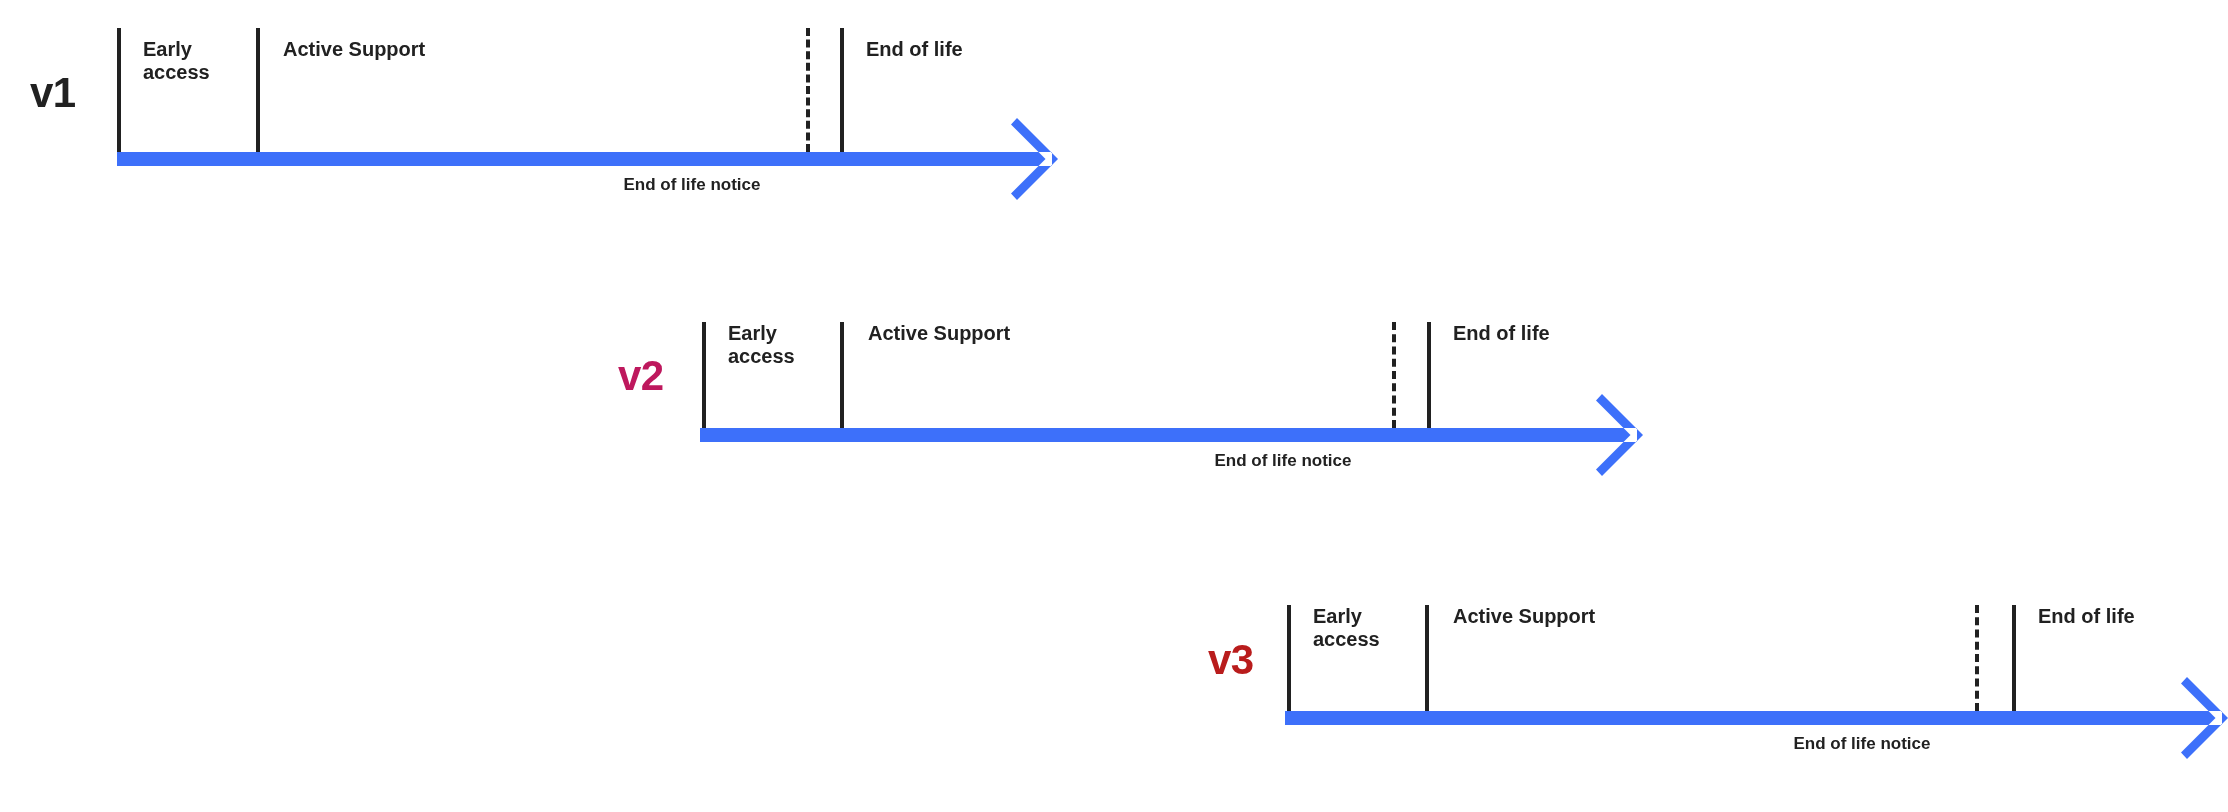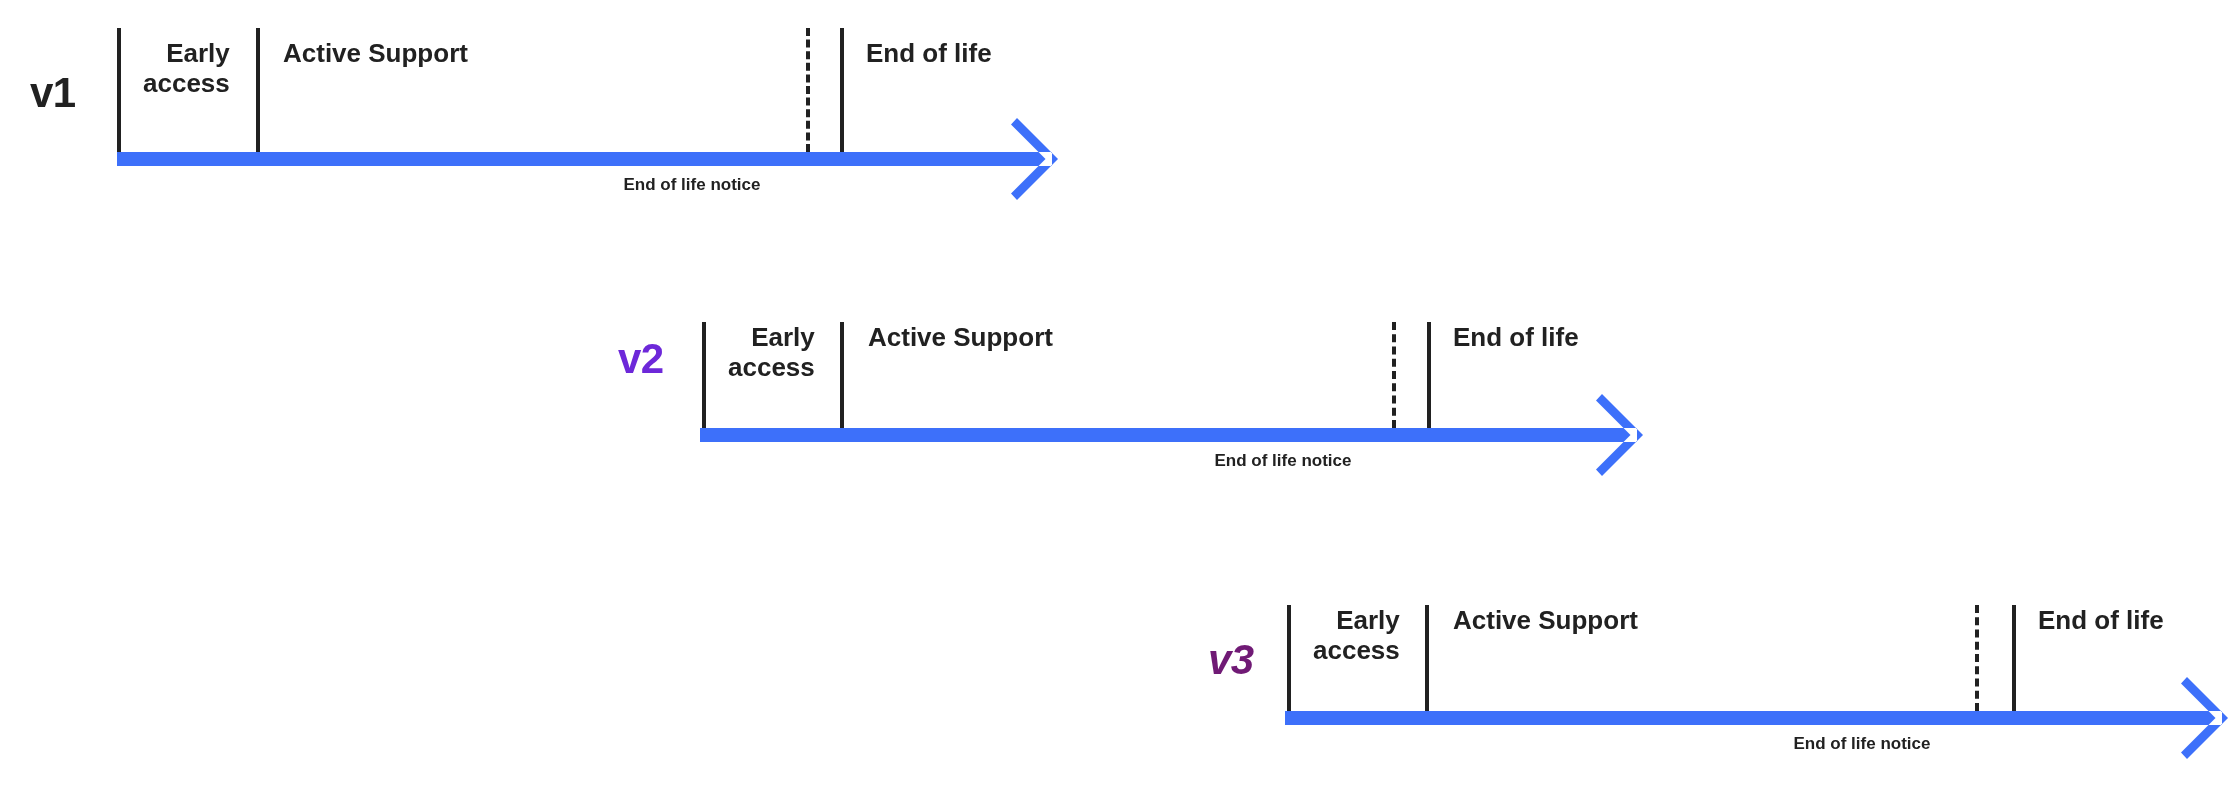--- a/index.html
+++ b/index.html
@@ -47,26 +47,25 @@
   }
   .divider.dashed {
     width: 0;
     background: none;
     border-left: 4px dashed #212121;
   }
 
   
   .phase-label {
     position: absolute;
-    font-size: 26px;
+    font-size: 20px;
     font-weight: 700;
     color: #212121;
     line-height: 1.17;
     white-space: pre-line;
-    text-align: right;
   }
 
   
   .bar {
     position: absolute;
     height: 14px;
     background: #3d70fa;
   }
 
   
@@ -101,37 +100,37 @@
 access</div>
       <div class="phase-label" style="left: 283px; top: 38px; color: rgb(33, 33, 33);">Active Support</div>
       <div class="phase-label" style="left: 866px; top: 38px; color: rgb(33, 33, 33);">End of life</div>
       <div class="bar" style="left: 117px; top: 152px; width: 896px; background: rgb(61, 112, 250);"></div>
       <svg class="arrow-head" width="74" height="90" viewBox="0 0 74 90" style="left: 1011px; top: 114px;">
         <path d="M 6 4 L 0 10.5 L 34.5 45 L 0 79.5 L 6 86 L 47 45 Z M 0 38 L 41 38 L 41 52 L 0 52 Z" fill="#3d70fa"></path>
       </svg>
       <div class="notice-label" style="left: 692px; top: 176px; color: rgb(33, 33, 33);">End of life notice</div>
     </div>
     <div class="track" style="left: 0px; top: 0px; width: 2228px; height: 812px;">
-      <div class="version-label" style="left: 618px; top: 338px; color: #6d28d9;">v2</div>
+      <div class="version-label" style="left: 618px; top: 355px; color: #be185d;">v2</div>
       <div class="divider" style="left: 702px; top: 322px; height: 106px;"></div>
       <div class="divider" style="left: 840px; top: 322px; height: 106px;"></div>
       <div class="divider dashed" style="left: 1392px; top: 322px; height: 106px;"></div>
       <div class="divider" style="left: 1427px; top: 322px; height: 106px;"></div>
       <div class="phase-label" style="left: 728px; top: 322px; color: rgb(33, 33, 33);">Early
 access</div>
       <div class="phase-label" style="left: 868px; top: 322px; color: rgb(33, 33, 33);">Active Support</div>
       <div class="phase-label" style="left: 1453px; top: 322px; color: rgb(33, 33, 33);">End of life</div>
       <div class="bar" style="left: 700px; top: 428px; width: 898px; background: rgb(61, 112, 250);"></div>
       <svg class="arrow-head" width="74" height="90" viewBox="0 0 74 90" style="left: 1596px; top: 390px;">
         <path d="M 6 4 L 0 10.5 L 34.5 45 L 0 79.5 L 6 86 L 47 45 Z M 0 38 L 41 38 L 41 52 L 0 52 Z" fill="#3d70fa"></path>
       </svg>
       <div class="notice-label" style="left: 1283px; top: 452px; color: rgb(33, 33, 33);">End of life notice</div>
     </div>
     <div class="track" style="left: 0px; top: 0px; width: 2228px; height: 812px;">
-      <div class="version-label" style="left: 1208px; top: 639px; color: #701a75; font-style: italic;">v3</div>
+      <div class="version-label" style="left: 1208px; top: 639px; color: #b91c1c;">v3</div>
       <div class="divider" style="left: 1287px; top: 605px; height: 106px;"></div>
       <div class="divider" style="left: 1425px; top: 605px; height: 106px;"></div>
       <div class="divider dashed" style="left: 1975px; top: 605px; height: 106px;"></div>
       <div class="divider" style="left: 2012px; top: 605px; height: 106px;"></div>
       <div class="phase-label" style="left: 1313px; top: 605px; color: rgb(33, 33, 33);">Early
 access</div>
       <div class="phase-label" style="left: 1453px; top: 605px; color: rgb(33, 33, 33);">Active Support</div>
       <div class="phase-label" style="left: 2038px; top: 605px; color: rgb(33, 33, 33);">End of life</div>
       <div class="bar" style="left: 1285px; top: 711px; width: 898px; background: rgb(61, 112, 250);"></div>
       <svg class="arrow-head" width="74" height="90" viewBox="0 0 74 90" style="left: 2181px; top: 673px;">

